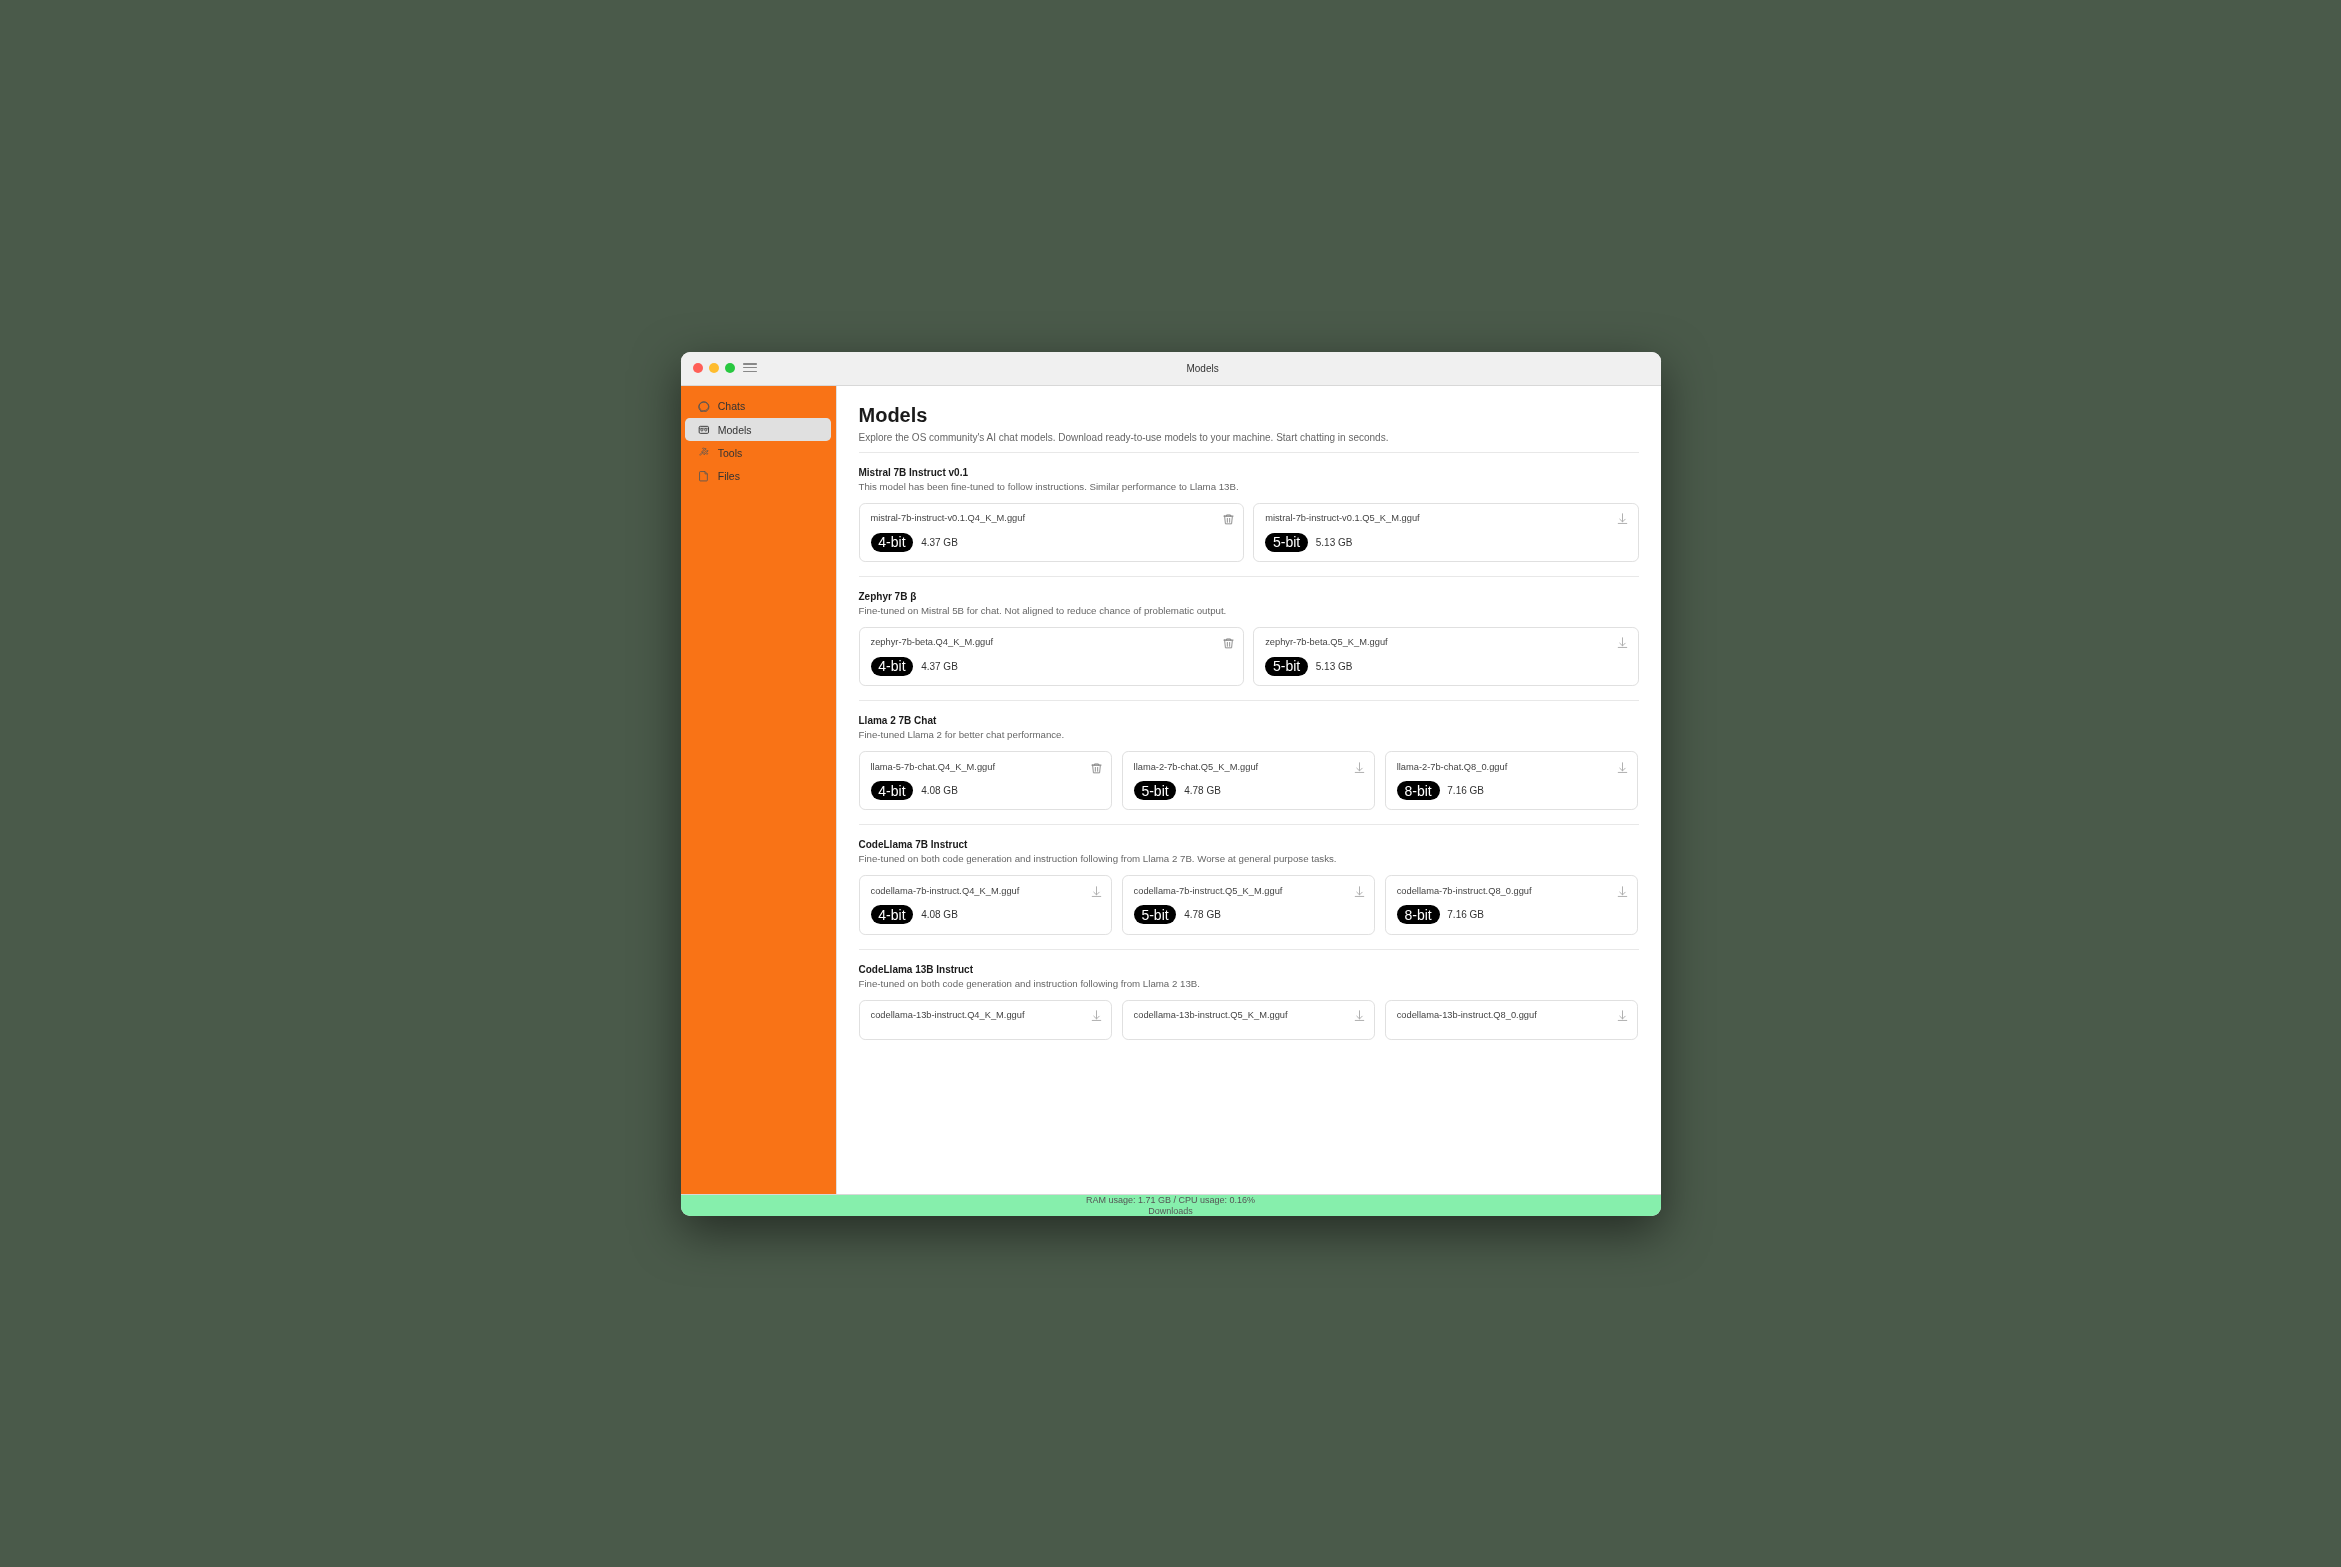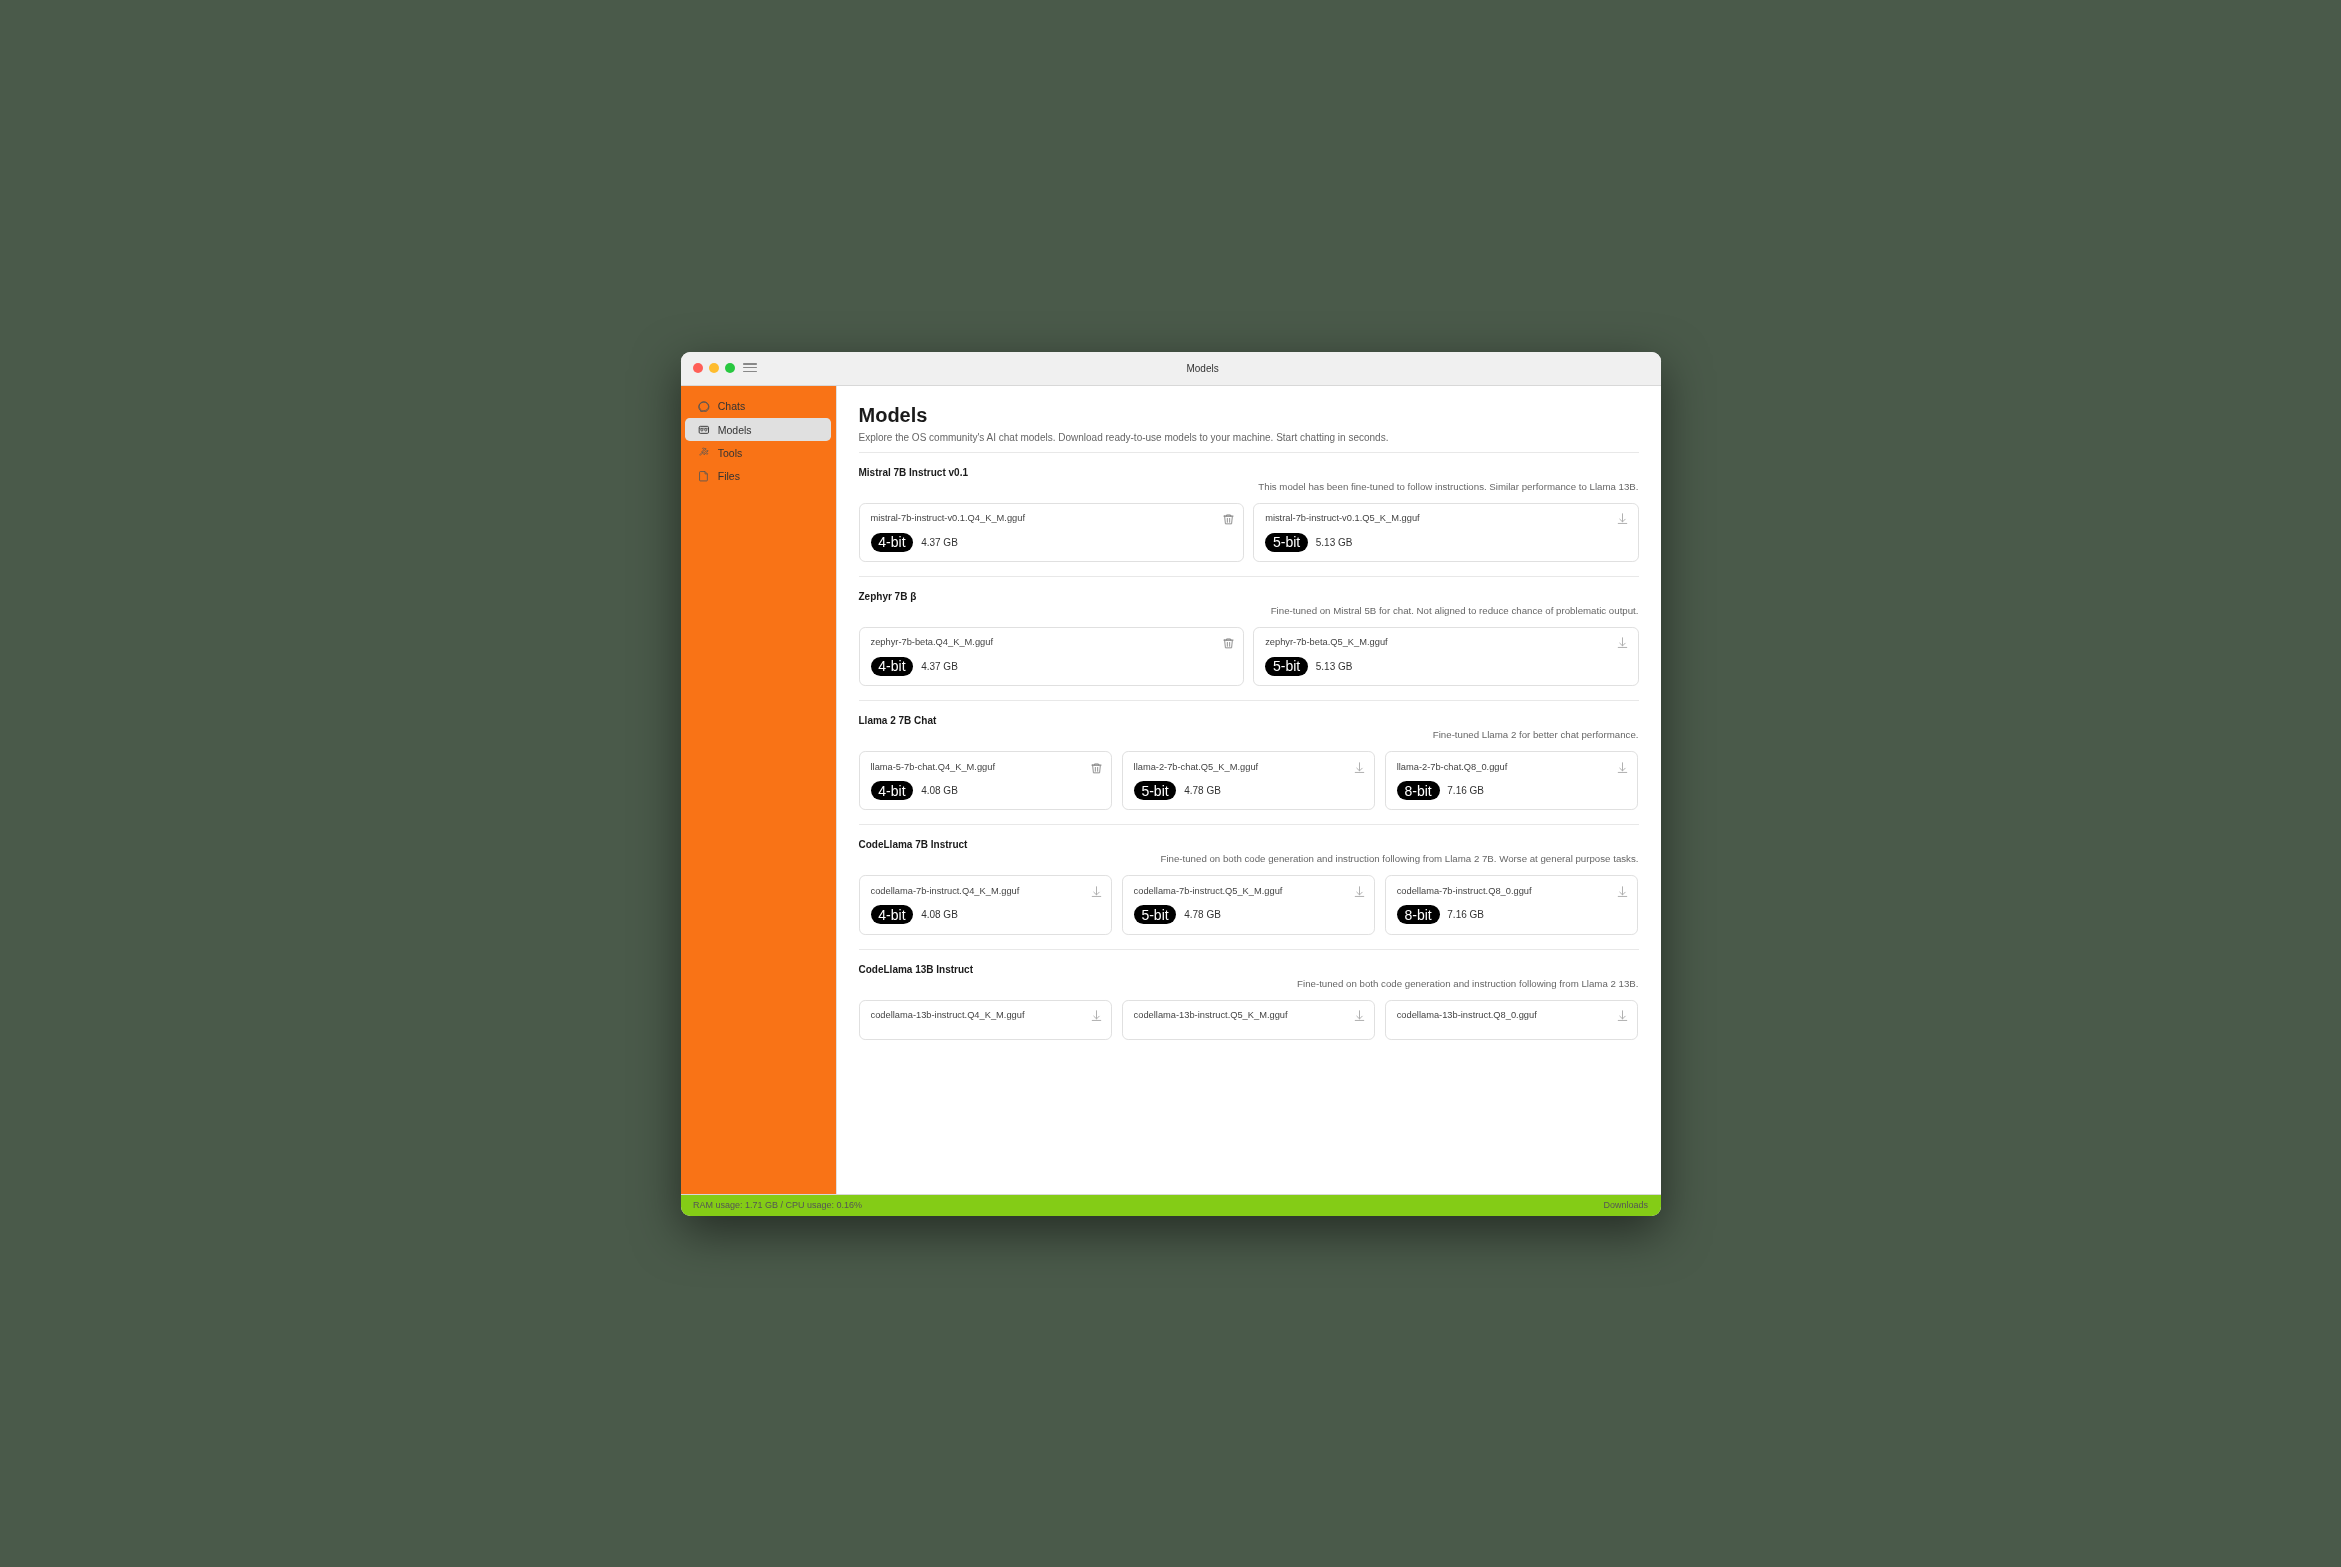--- a/index.html
+++ b/index.html
@@ -145,21 +145,20 @@
       font-size: 10px;
       font-weight: 600;
       color: #1a1a1a;
       margin-bottom: 3.1px;
     }
 
     .model-desc {
       font-size: 9.7px;
       color: #666;
       margin-bottom: 11px;
-      text-align: right;
     }
 
     .model-variants {
       display: flex;
       gap: 9.3px;
       justify-content: space-between;
     }
 
     .variant-card {
       flex: 1;
@@ -204,29 +203,30 @@
       position: absolute;
       top: 9.3px;
       right: 9.3px;
       color: #888;
       cursor: pointer;
       font-size: 11.7px;
     }
 
     .status-bar {
       height: 22px;
-      background: #84cc16;
+      background: #86efac;
       border-top: 0.8px solid #d8d8d8;
       display: flex;
       align-items: center;
       justify-content: space-between;
       padding: 0 12.4px;
       font-size: 9px;
       color: #555;
       flex-shrink: 0;
+      flex-direction: column;
     }
   </style>
 </head>
 <body>
 
 <div class="window">
 
   <div class="titlebar">
     <div class="traffic-lights">
       <div class="traffic-light tl-close"></div>

